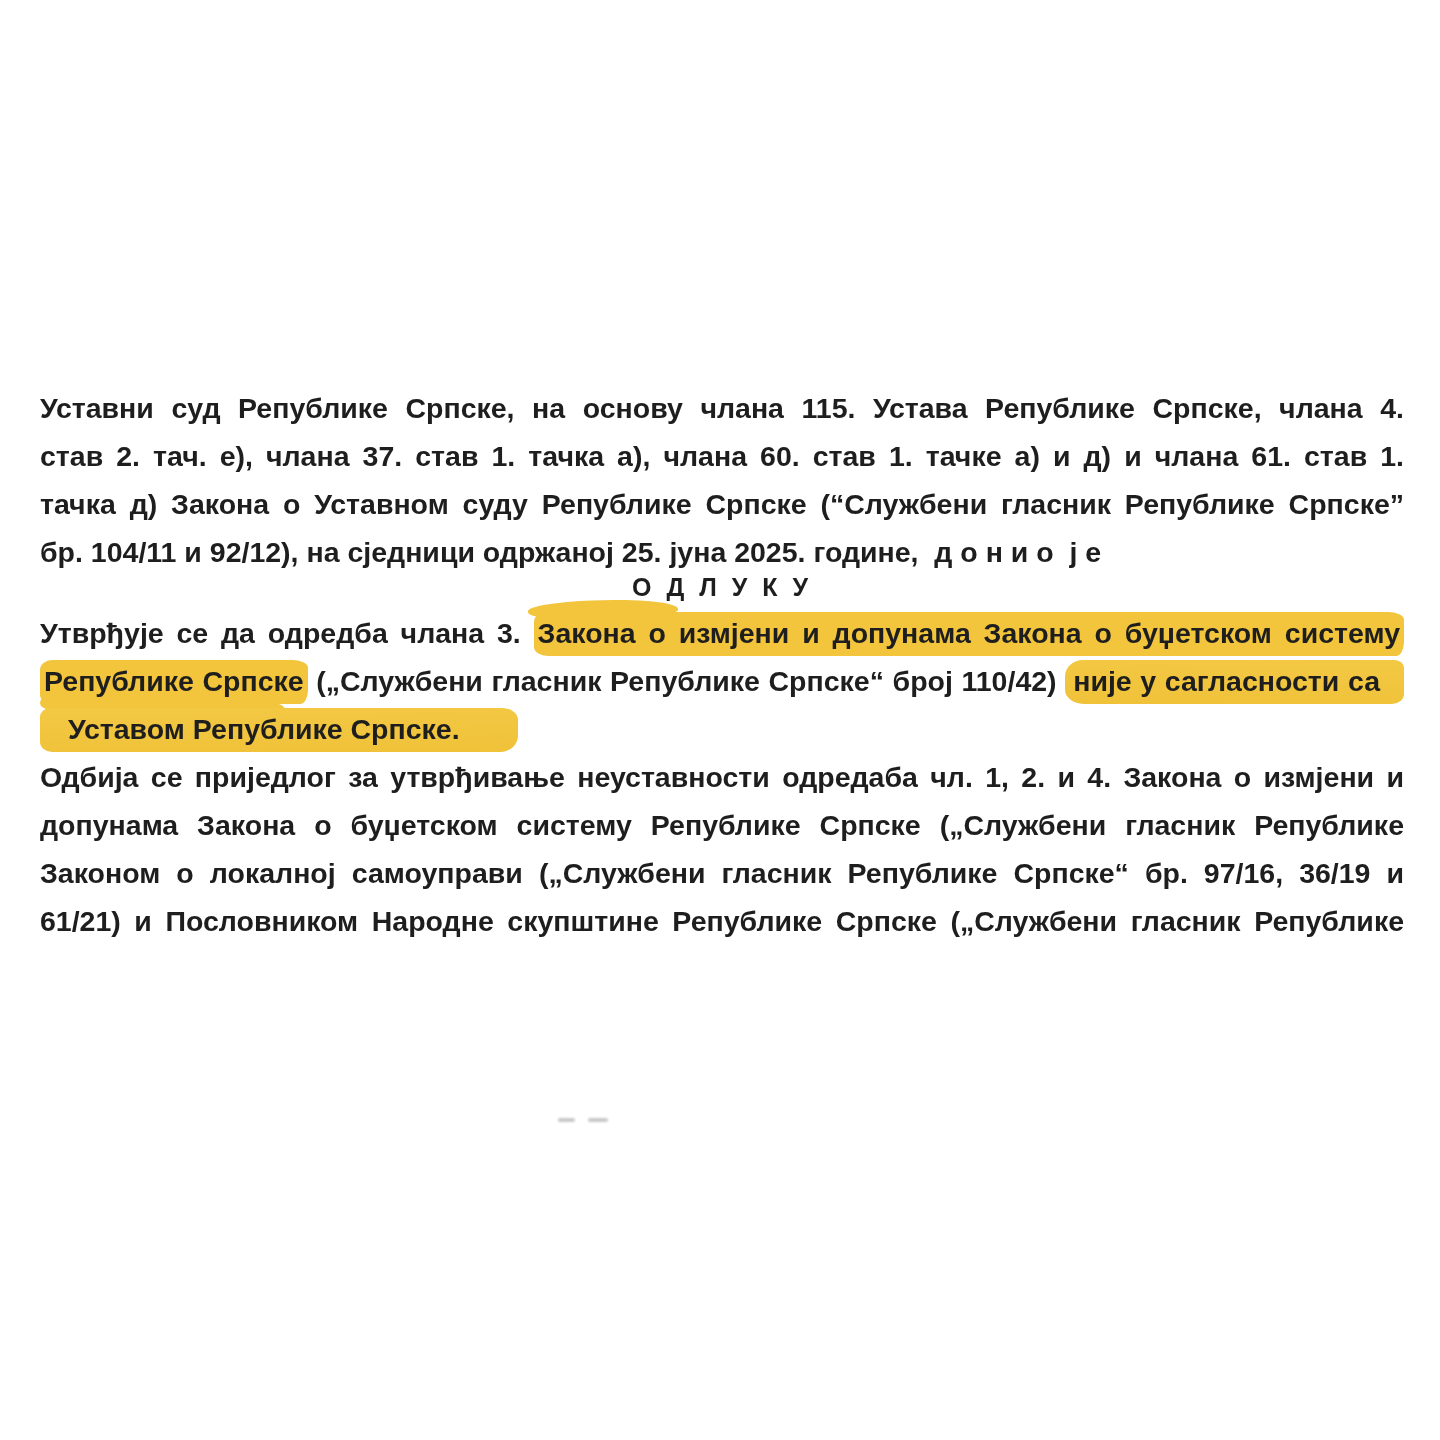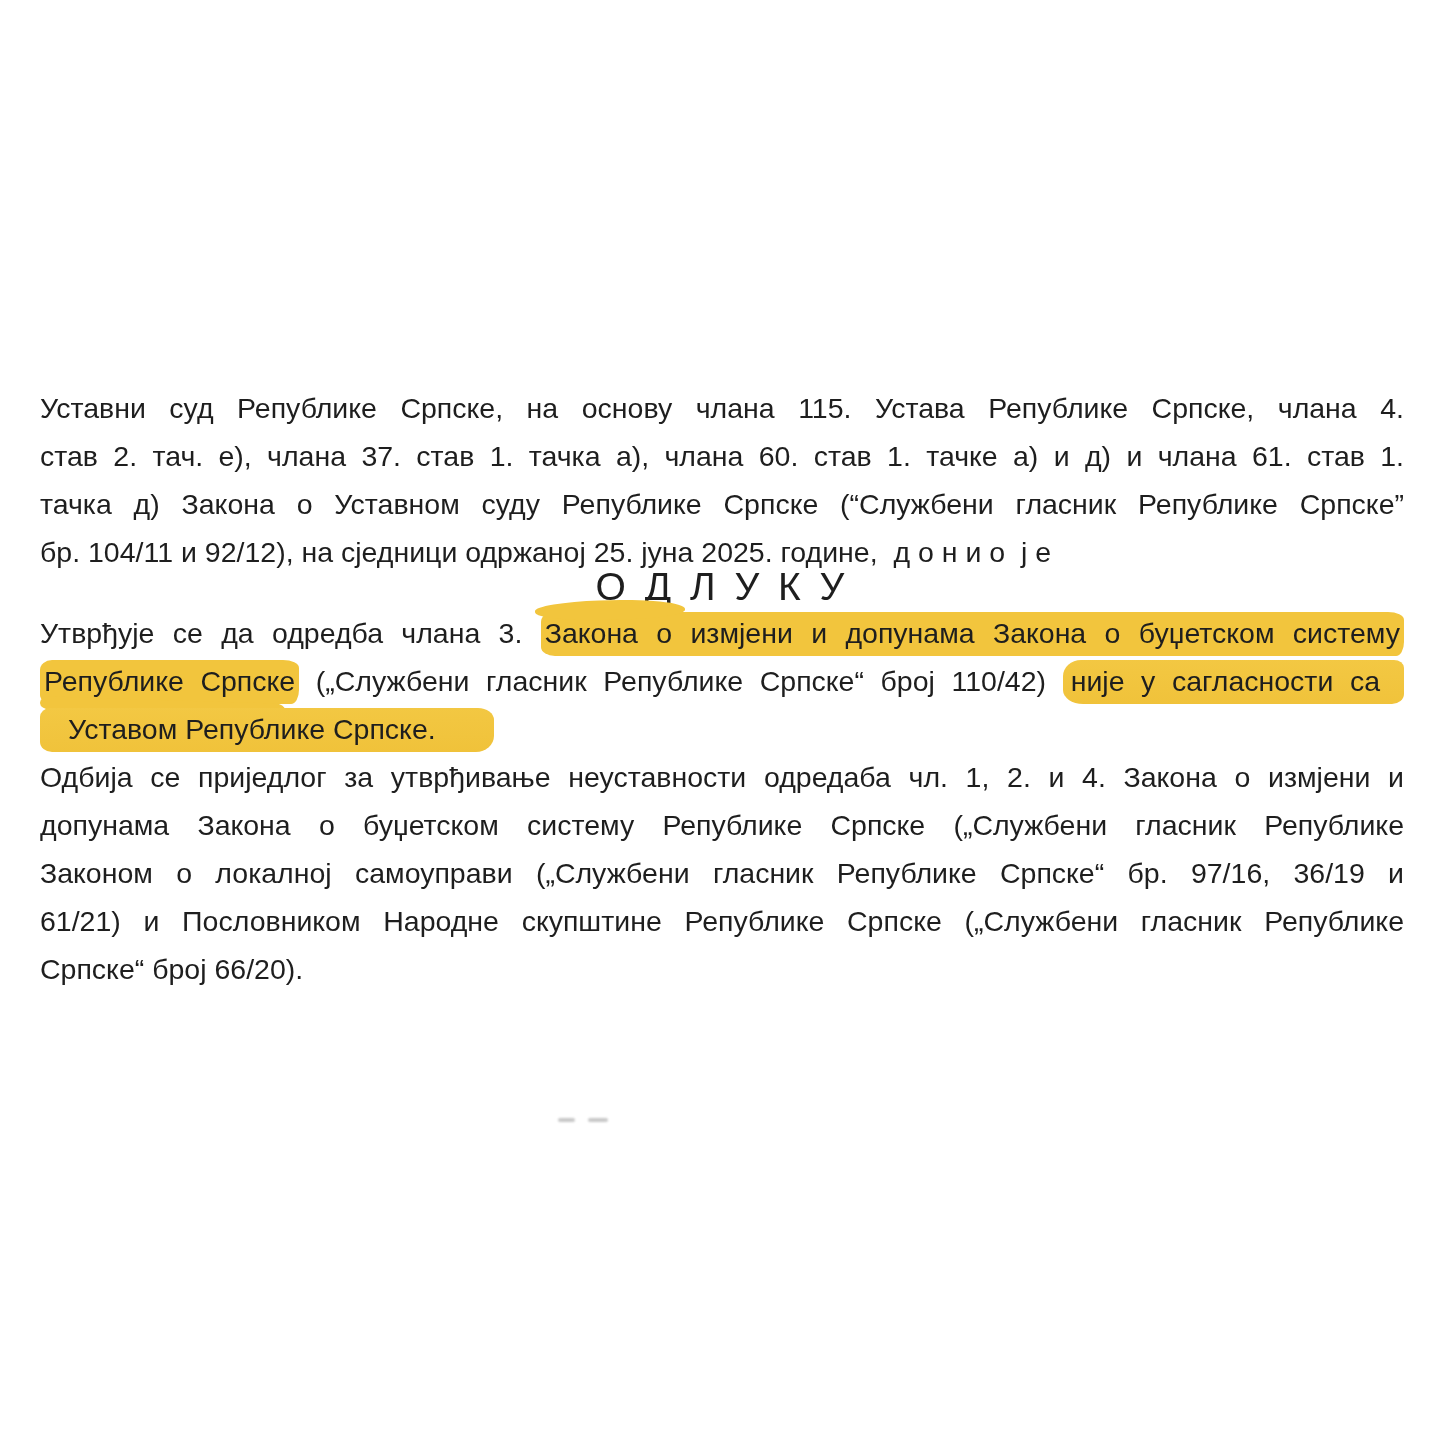--- a/index.html
+++ b/index.html
@@ -16,30 +16,30 @@
     color: #1e1e1e;
   }
   .doc {
     position: absolute;
     left: 40px;
     top: 384px;
     width: 1364px;
     font-size: 28.5px;
     line-height: 48px;
   }
-  .line { text-align: left; }
+  .line { text-align: left; font-weight: bold; }
   .line.just {
     text-align: justify;
     text-align-last: justify;
   }
   .line.heading {
     text-align: center;
     text-align-last: center;
-    font-weight: normal;
-    font-size: 39px;
+    font-weight: bold;
+    font-size: 25px;
     line-height: 44px;
     margin-top: -11px;
     letter-spacing: 4px;
   }
   
   .hl {
     position: relative;
     background: #f2c53d;
     padding: 5px 4px 7px 4px;
     border-radius: 12px 16px 8px 14px / 10px 8px 14px 9px;
@@ -106,17 +106,16 @@
     <div class="line just"><span>тачка д) Закона о Уставном суду Републике Српске (“Службени гласник Републике Српске”</span></div>
     <div class="line"><span>бр. 104/11 и 92/12), на сједници одржаној 25. јуна 2025. године, &nbsp;д о н и о &nbsp;ј е</span></div>
     <div class="line heading"><span>О Д Л У К У</span></div>
     <div class="line just"><span>Утврђује се да одредба члана 3. </span><span class="hl hl-bump">Закона о измјени и допунама Закона о буџетском систему</span></div>
     <div class="line just"><span class="hl hl-tail">Републике Српске</span><span> („Службени гласник Републике Српске“ број 110/42) </span><span class="hl hl-edge">није у сагласности са</span></div>
     <div class="line"><span class="hl hl-extend">Уставом Републике Српске.</span></div>
     <div class="line just"><span>Одбија се приједлог за утврђивање неуставности одредаба чл. 1, 2. и 4. Закона о измјени и</span></div>
     <div class="line just"><span>допунама Закона о буџетском систему Републике Српске („Службени гласник Републике</span></div>
     <div class="line just"><span>Законом о локалној самоуправи („Службени гласник Републике Српске“ бр. 97/16, 36/19 и</span></div>
     <div class="line just"><span>61/21) и Пословником Народне скупштине Републике Српске („Службени гласник Републике</span></div>
-    <div class="line"><span>Српске“ број 66/20).</span></div>
   </div>
 
 <div class="faint-mark" id="faint-1"></div>
 <div class="faint-mark" id="faint-2"></div>
 
 </body></html>

